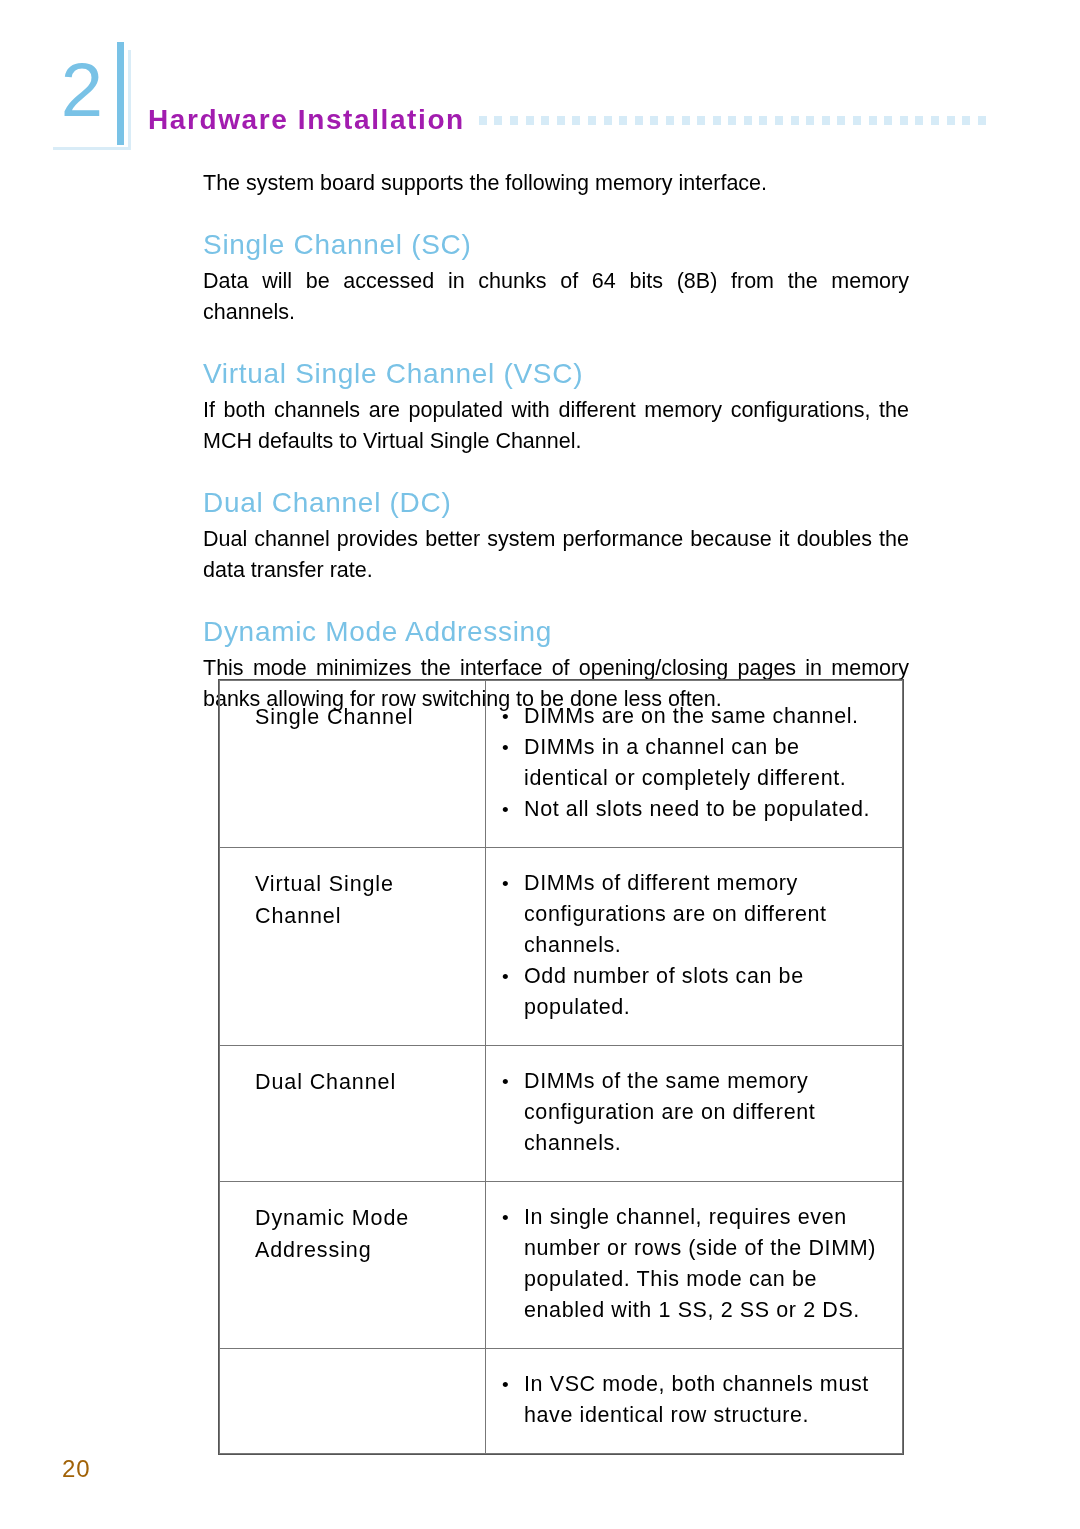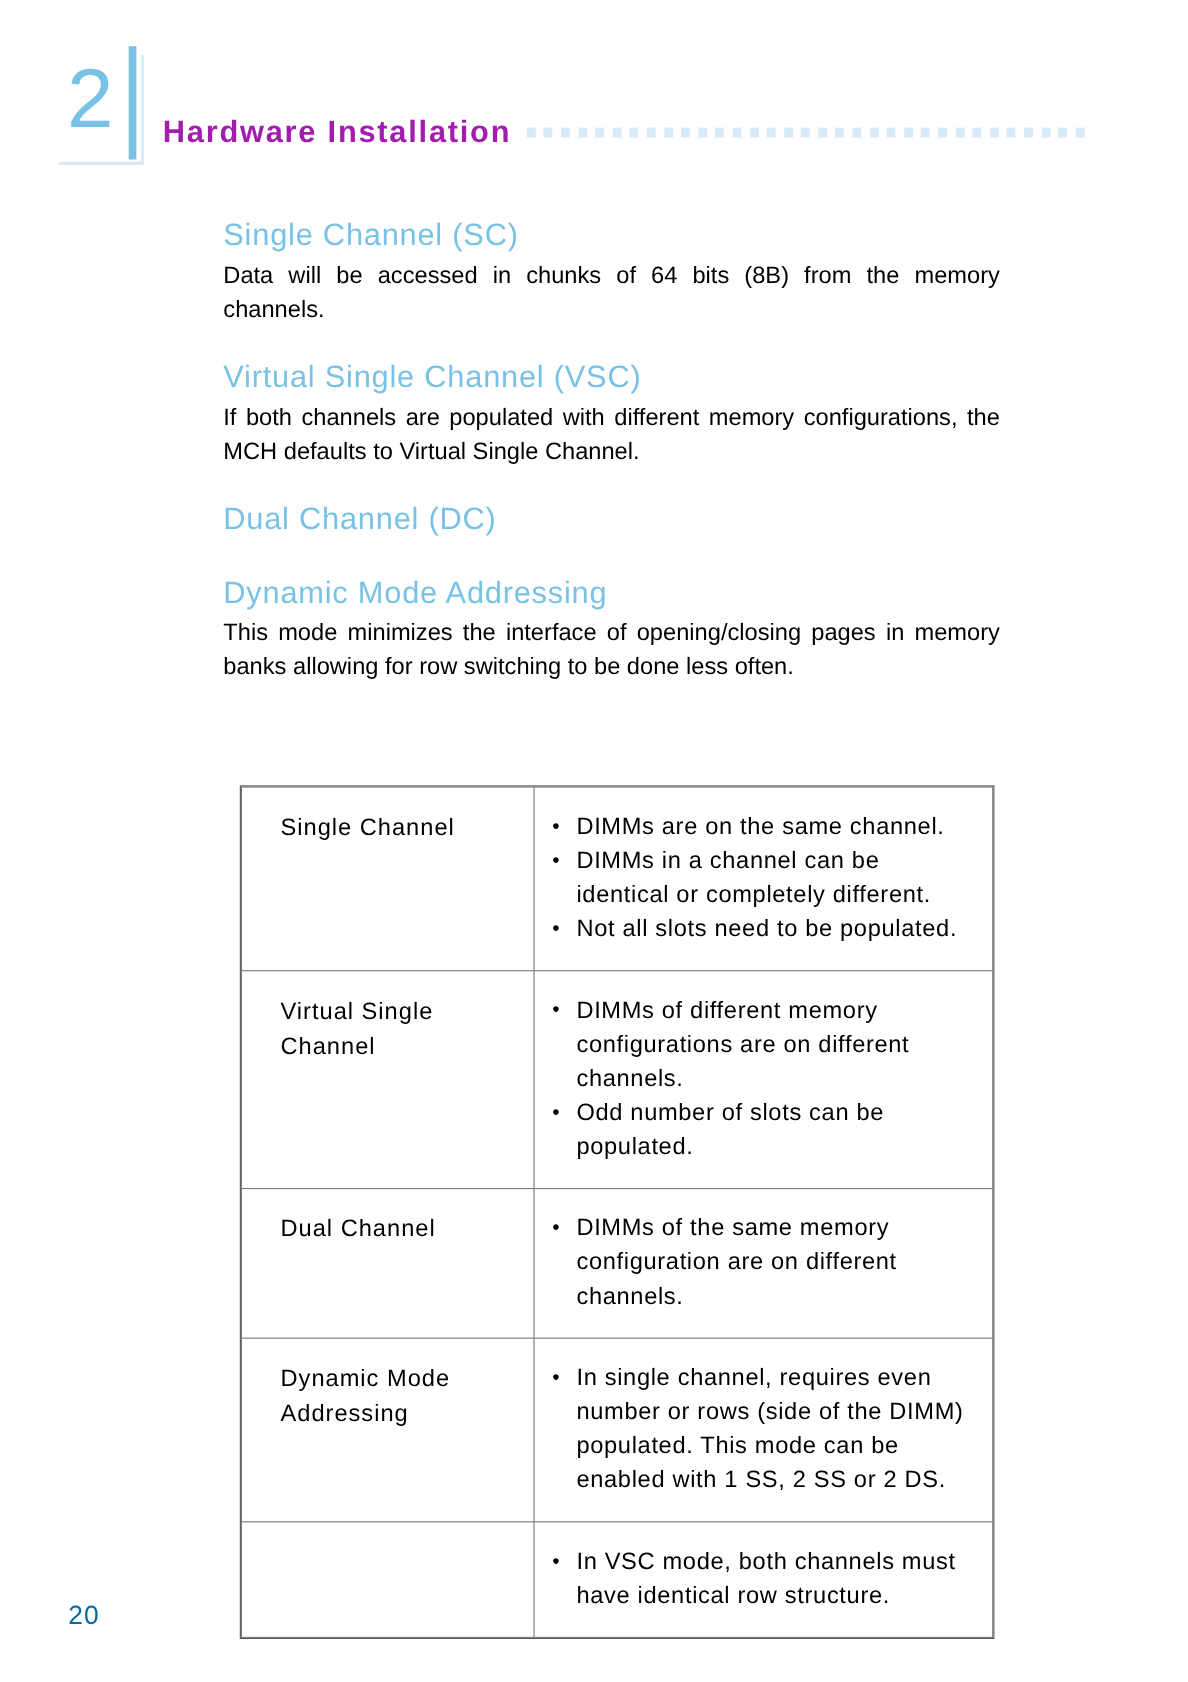--- a/index.html
+++ b/index.html
@@ -105,21 +105,21 @@
     margin: 0;
     font-weight: 400;
   }
   .gap-lg { height: 30px; }
   .gap-sm { height: 5px; }
 
   
   .spec-table {
     position: absolute;
     left: 218px;
-    top: 714px;
+    top: 679px;
     width: 686px;
     border: 1.3px solid #555;
     border-collapse: collapse;
     box-sizing: border-box;
   }
   .spec-table table {
     width: 100%;
     border-collapse: collapse;
     table-layout: fixed;
   }
@@ -159,21 +159,21 @@
     font-size: 19px;
   }
   .spec-table td.no-top-border { border-top: none; }
 
   
   .page-number {
     position: absolute;
     left: 62px;
     top: 1455px;
     font-size: 24px;
-    color: #0369a1;
+    color: #a16207;
     letter-spacing: 1px;
   }
 </style>
 </head>
 <body>
 
 <div class="chapter-badge">
   <div class="shadow"></div>
   <div class="num">2</div>
   <div class="bar"></div>
@@ -213,34 +213,36 @@
       <span class="sq"></span>
       <span class="sq"></span>
       <span class="sq"></span>
       <span class="sq"></span>
       <span class="sq"></span>
     </div>
 </div>
 
 <div class="content">
 
+  <p class="para nojust">The system board supports the following memory interface.</p>
 
   <div class="gap-lg"></div>
   <h3 class="sec-head">Single Channel (SC)</h3>
   <div class="gap-sm"></div>
   <p class="para">Data will be accessed in chunks of 64 bits (8B) from the memory channels.</p>
 
   <div class="gap-lg"></div>
   <h3 class="sec-head">Virtual Single Channel (VSC)</h3>
   <div class="gap-sm"></div>
   <p class="para">If both channels are populated with different memory configurations, the MCH defaults to Virtual Single Channel.</p>
 
   <div class="gap-lg"></div>
   <h3 class="sec-head">Dual Channel (DC)</h3>
   <div class="gap-sm"></div>
+  <p class="para">Dual channel provides better system performance because it doubles the data transfer rate.</p>
 
   <div class="gap-lg"></div>
   <h3 class="sec-head">Dynamic Mode Addressing</h3>
   <div class="gap-sm"></div>
   <p class="para">This mode minimizes the interface of opening/closing pages in memory banks allowing for row switching to be done less often.</p>
 
 </div>
 
 <div class="spec-table">
   <table>

